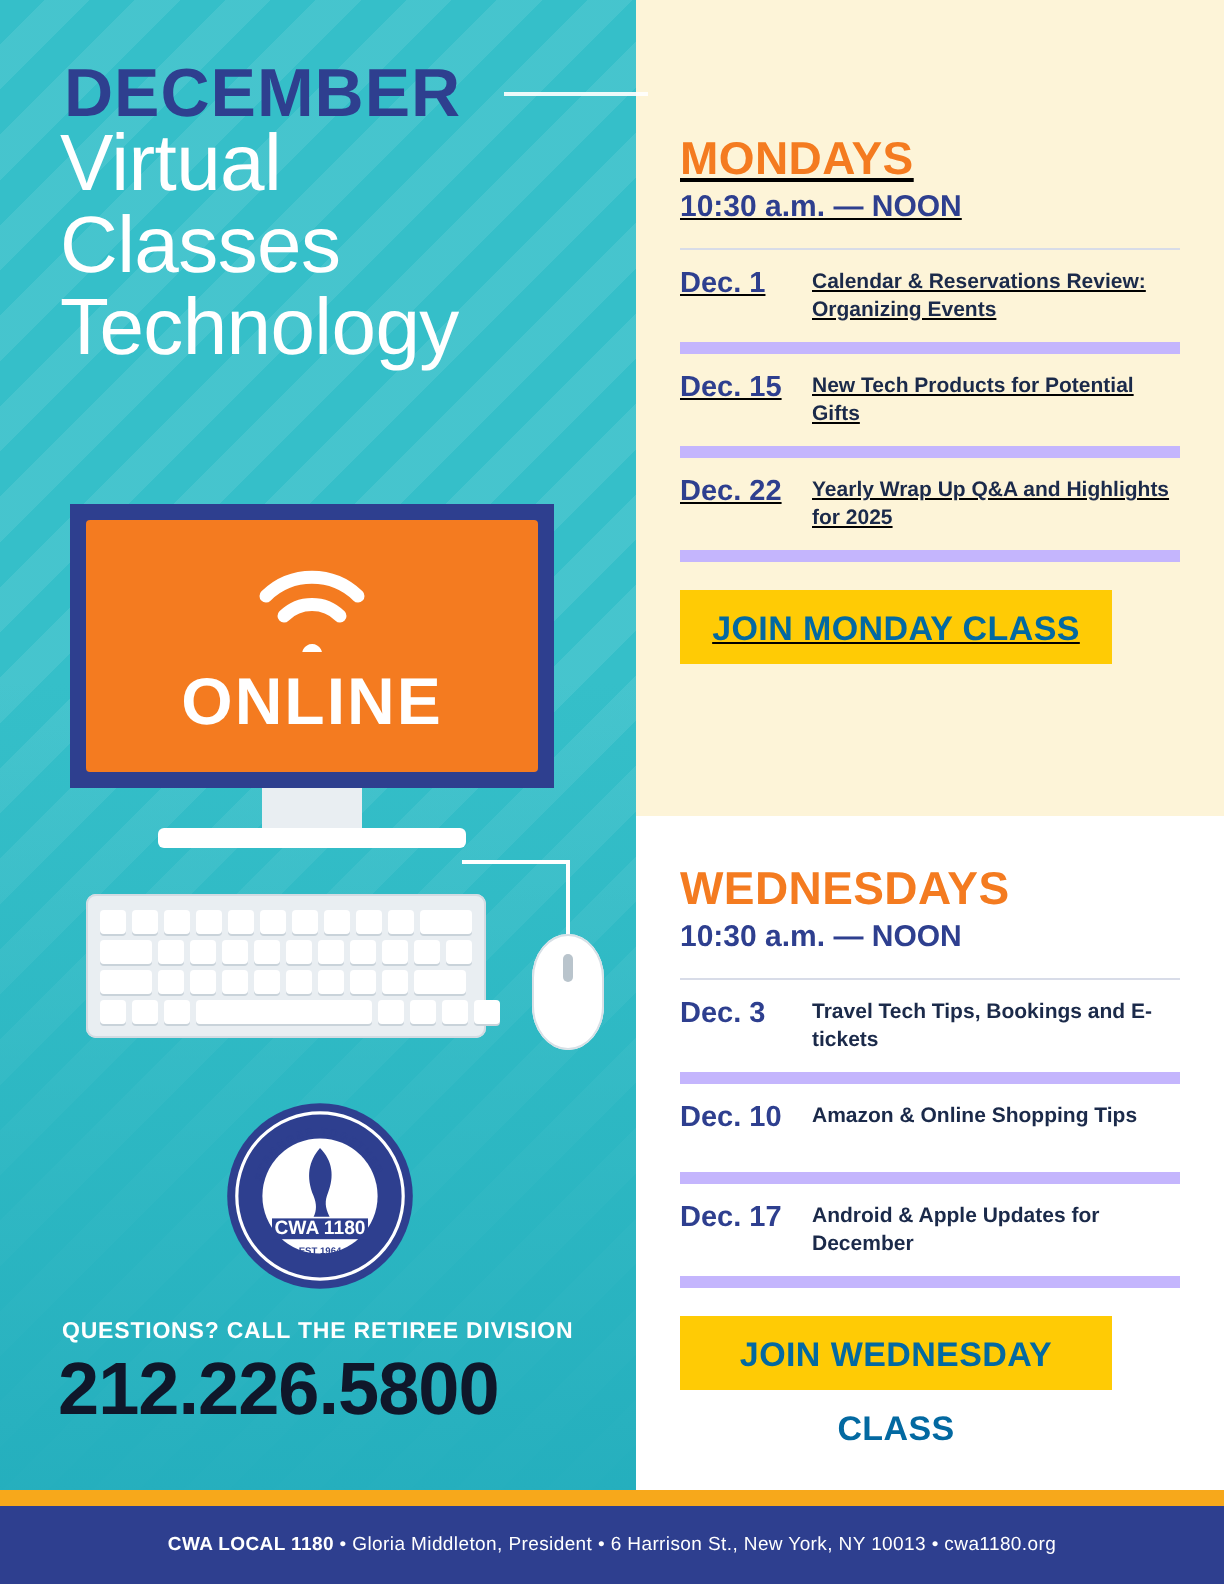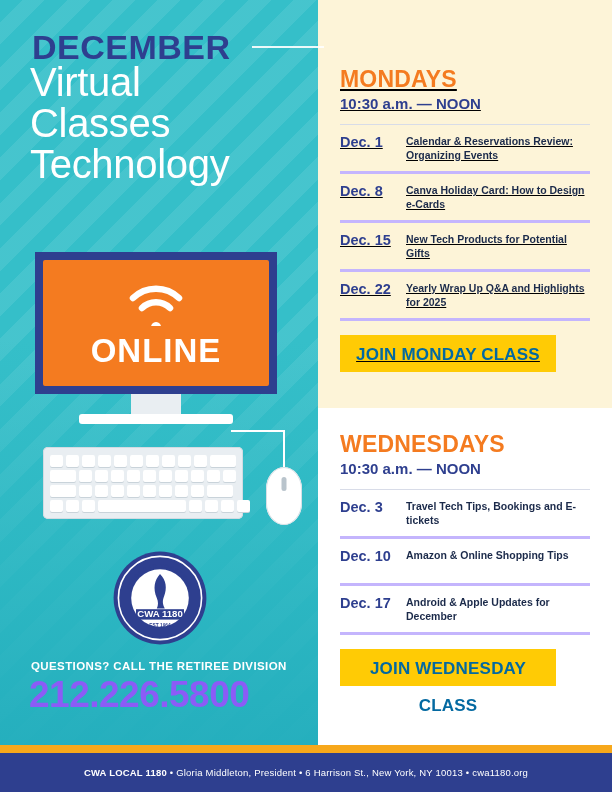--- a/index.html
+++ b/index.html
@@ -209,21 +209,21 @@
     font-size: 11.5px;
     font-weight: bold;
     color: #ffffff;
     letter-spacing: 0.4px;
   }
   .phone {
     position: absolute;
     left: 29px; top: 674px;
     font-size: 37px;
     font-weight: bold;
-    color: #8b5cf6;
+    color: #0f172a;
     letter-spacing: -0.5px;
   }
 
   
   .sec {
     position: absolute;
     left: 340px;
     width: 250px;
   }
   .sec-title {
@@ -237,21 +237,21 @@
     font-weight: bold;
     color: #2e3f8f;
     margin-top: 2px;
   }
   .classlist {
     margin-top: 12px;
   }
   .class-row {
     display: flex;
     align-items: flex-start;
-    border-bottom: 3px solid #c4b5fd;
+    border-bottom: 6px solid #c4b5fd;
     padding: 9px 0 9px 0;
     min-height: 26px;
   }
   .class-row:first-child { border-top: 1px solid #d8dce8; }
   .class-date {
     width: 66px;
     flex: 0 0 66px;
     font-size: 14.5px;
     font-weight: bold;
     color: #2e3f8f;
@@ -411,24 +411,20 @@
 
   <div class="sec" style="top:66px;text-decoration:underline;">
     <div class="sec-title">MONDAYS</div>
     <div class="sec-time">10:30 a.m. — NOON</div>
     <div class="classlist">
       <div class="class-row">
         <div class="class-date">Dec. 1</div>
         <div class="class-desc">Calendar &amp; Reservations Review: Organizing Events</div>
       </div>
       <div class="class-row">
-        <div class="class-date">Dec. 8</div>
-        <div class="class-desc">Canva Holiday Card: How to Design e-Cards</div>
-      </div>
-      <div class="class-row">
         <div class="class-date">Dec. 15</div>
         <div class="class-desc">New Tech Products for Potential Gifts</div>
       </div>
       <div class="class-row">
         <div class="class-date">Dec. 22</div>
         <div class="class-desc">Yearly Wrap Up Q&amp;A and Highlights for 2025</div>
       </div>
     </div>
     <button class="cta">JOIN MONDAY CLASS</button>
   </div>

